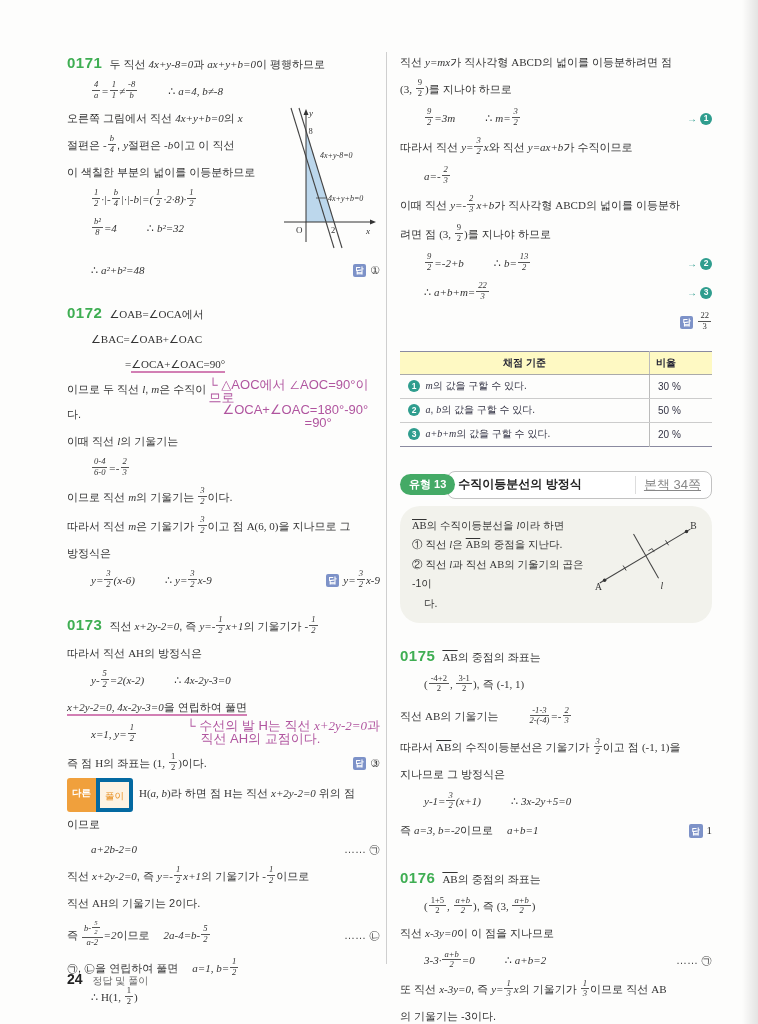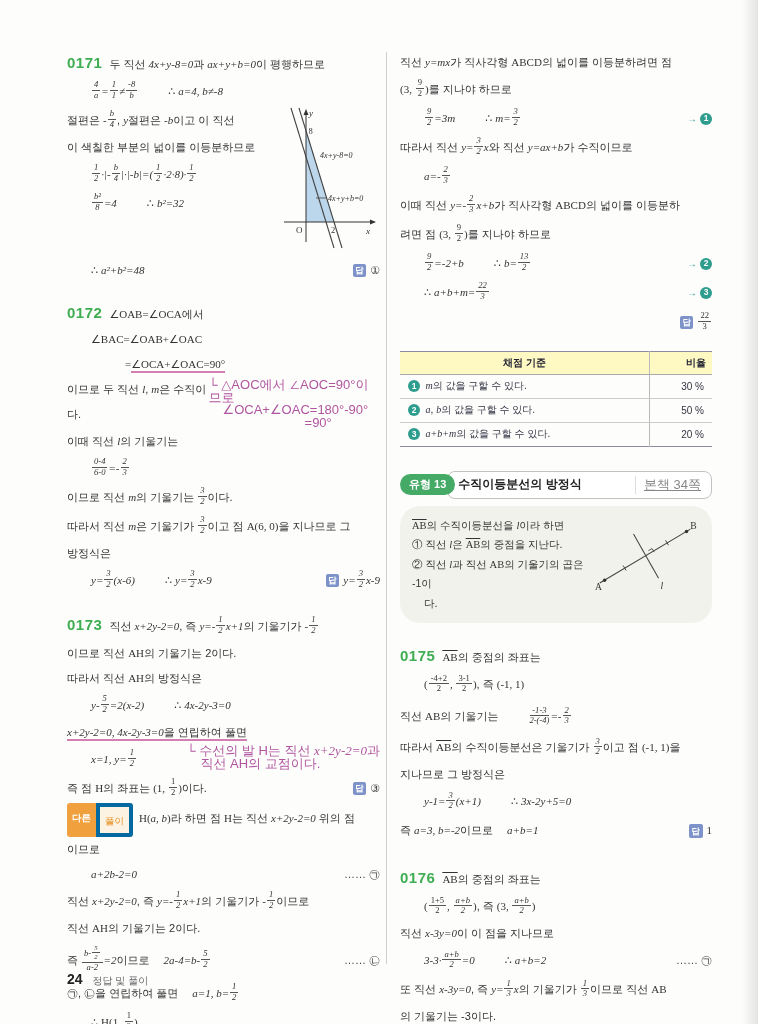--- a/index.html
+++ b/index.html
@@ -40,21 +40,21 @@
         font-size:8.5px;align-items:center;justify-content:center;font-weight:bold;flex:none;}
   .figR{float:right;margin:-4px 0 2px 4px;}
   .b-alt{display:inline-flex;margin-right:6px;vertical-align:1px;text-align:right;}
   .b-alt-l{background:#f0a03c;color:#fff;padding:1.5px 5px;border-radius:3px 0 0 3px;font-size:9.5px;font-weight:bold;}
   .b-alt-r{background:#fdf3e3;color:#e89020;border:4px solid #0369a1;padding:.5px 5px;border-radius:0 3px 3px 0;font-size:9.5px;}
   .gtable{width:100%;border-collapse:collapse;font-size:10px;color:#334;
           border-top:1.5px solid #8a8aa0;border-bottom:1.5px solid #8a8aa0;margin-top:14px;}
   .gtable th{background:#fef9c3;font-weight:bold;padding:4px 6px;border-bottom:1px solid #aaa;color:#223;}
   .gtable td{padding:4.5px 8px;border-bottom:1px solid #ccc;}
   .gtable tr:last-child td{border-bottom:none;}
-  .gtable th+th,.gtable td+td{border-left:1px solid #bbb;text-align:right;width:46px;}
+  .gtable th+th,.gtable td+td{border-left:1px solid #bbb;text-align:left;width:46px;}
   .tbox{margin-top:24px;margin-bottom:20px;}
   .thead{display:flex;align-items:stretch;margin-bottom:7px;}
   .tbadge{background:#44aa66;color:#fff;border-radius:11px;padding:3px 9px;font-size:11px;
           font-weight:bold;z-index:2;align-self:center;white-space:nowrap;}
   .ttitle{flex:1;border:1.5px solid #c2c2c2;border-radius:8px;padding:4px 10px;margin-left:-8px;
           display:flex;justify-content:space-between;align-items:center;background:#fff;
           font-weight:bold;font-size:12px;color:#222;}
   .tref{font-size:13px;color:#888;font-weight:normal;border-left:1px solid #ddd;padding-left:8px;text-decoration:underline;}
   .tbody{background:#f2f2ec;border-radius:20px;padding:10px 12px;display:flex;gap:6px;
          font-size:10.5px;line-height:19.5px;color:#333;}
@@ -94,20 +94,21 @@
         <line x1="15" y1="6" x2="58" y2="146" stroke="#444" stroke-width="1.1"></line>
         <line x1="40" y1="96" x2="50" y2="96" stroke="#444" stroke-width=".8"></line>
         <text x="33" y="14" font-size="9" font-style="italic" fill="#333">y</text>
         <text x="32.5" y="32" font-size="8.5" fill="#333">8</text>
         <text x="44" y="56" font-size="8" font-style="italic" fill="#333">4x+y-8=0</text>
         <text x="52" y="99" font-size="8" font-style="italic" fill="#333">4x+y+b=0</text>
         <text x="20" y="131" font-size="9" fill="#333">O</text>
         <text x="55" y="131" font-size="8.5" fill="#333">2</text>
         <text x="90" y="132" font-size="9" font-style="italic" fill="#333">x</text>
       </svg>
+      <p class="line">오른쪽 그림에서 직선 <span class="m">4x+y+b=0</span>의 <span class="m">x</span></p>
       <p class="line eq">절편은 <span class="m">-<span class="f">
               <span>b</span>
               <span>4</span>
             </span></span>, <span class="m">y</span>절편은 <span class="m">-b</span>이고 이 직선</p>
       <p class="line">이 색칠한 부분의 넓이를 이등분하므로</p>
       <p class="line eq ind"><span class="m"><span class="f">
               <span>1</span>
               <span>2</span>
             </span>·|-<span class="f">
               <span>b</span>
@@ -174,21 +175,20 @@
     </div>
 
     <div class="prob">
       <p class="line eq"><span class="pnum">0173</span><span>직선 <span class="m">x+2y-2=0</span>, 즉 <span class="m">y=-<span class="f">
                 <span>1</span>
                 <span>2</span>
               </span>x+1</span>의 기울기가 <span class="m">-<span class="f">
                 <span>1</span>
                 <span>2</span>
               </span></span></span></p>
-      <p class="line">이므로 직선 <span class="r">AH</span>의 기울기는 2이다.</p>
       <p class="line">따라서 직선 <span class="r">AH</span>의 방정식은</p>
       <p class="line eq ind"><span class="m">y-<span class="f">
               <span>5</span>
               <span>2</span>
             </span>=2(x-2)</span><span class="sp"></span>∴ <span class="m">4x-2y-3=0</span></p>
       <p class="line"><span class="upink"><span class="m">x+2y-2=0, 4x-2y-3=0</span>을 연립하여 풀면</span></p>
       <div class="row">
         <p class="line eq ind"><span class="m">x=1, y=<span class="f">
                 <span>1</span>
                 <span>2</span>

